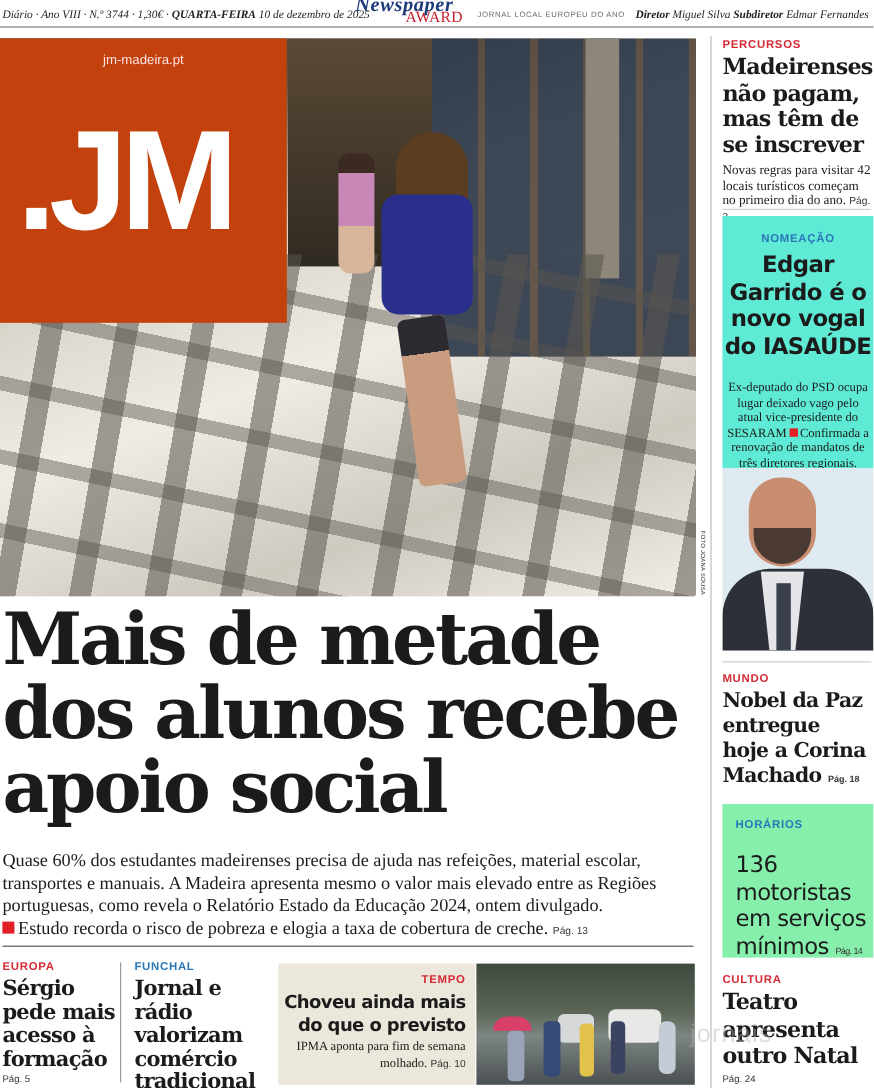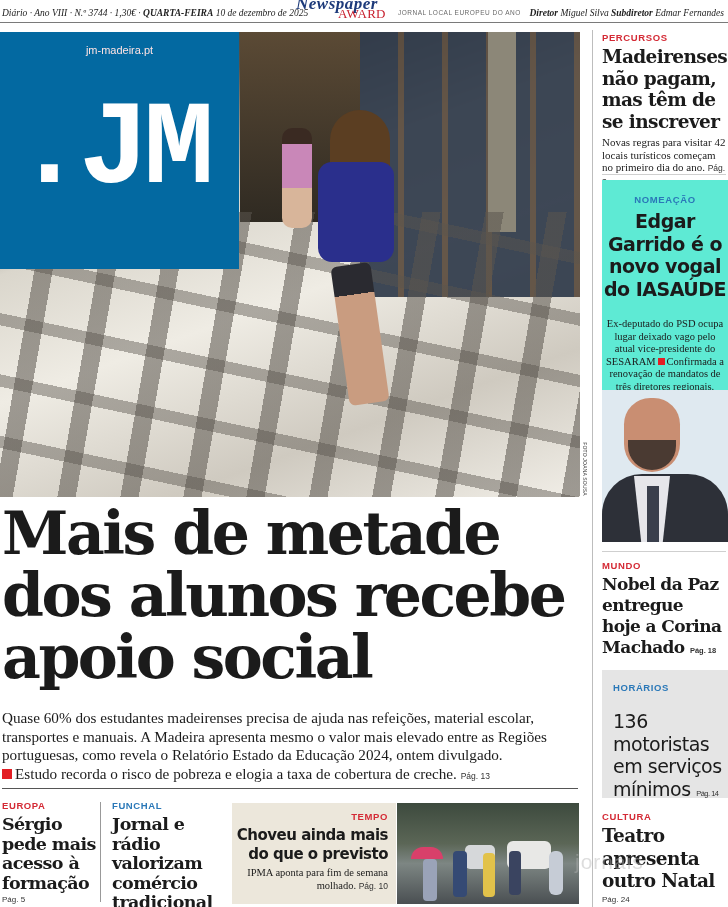--- a/index.html
+++ b/index.html
@@ -29,23 +29,23 @@
           background: repeating-linear-gradient(100deg, transparent 0 44px, rgba(90,85,78,.55) 44px 62px),
                       repeating-linear-gradient(12deg, transparent 0 48px, rgba(90,85,78,.45) 48px 60px); }
   .hero .bag { position: absolute; left: 318px; top: 130px; width: 76px; height: 100px; border-radius: 14px; background: #2a2f8c; }
   .hero .hair { position: absolute; left: 330px; top: 78px; width: 60px; height: 70px; border-radius: 30px 30px 10px 10px; background: #5b3e22; }
   .hero .legs { position: absolute; left: 340px; top: 232px; width: 40px; height: 140px; background: linear-gradient(180deg,#2a2a30 0 30px,#c99c80 30px); border-radius: 6px; transform: rotate(-8deg); }
   .hero .kid2 { position: absolute; left: 282px; top: 96px; width: 30px; height: 100px; background: linear-gradient(180deg,#3a2a22 0 16px,#c987b8 16px 60px,#d8b59a 60px); border-radius: 10px; }
   .credit { position: absolute; left: 582px; top: 440px; width: 8px; height: 60px; }
   .credit span { position: absolute; left: -24px; top: 26px; transform: rotate(90deg); font-family: "Liberation Sans", sans-serif; font-size: 5px; color: #333; white-space: nowrap; letter-spacing: .2px; }
 
   
-  .logo { position: absolute; left: 0; top: 32px; width: 239px; height: 237px; background: #0369a1; }
+  .logo { position: absolute; left: 0; top: 32px; width: 239px; height: 237px; background: #c2410c; }
   .logo .url { position: absolute; left: 0; width: 239px; top: 12px; text-align: center; font-family: "Liberation Sans", sans-serif; font-size: 11px; color: #ffe3e3; }
-  .logo .mark { position: absolute; left: 14px; top: 60px; font-family: Liberation Mono, monospace; font-weight: 700; font-size: 118px; color: #ffffff; letter-spacing: -6px; line-height: 1; }
+  .logo .mark { position: absolute; left: 14px; top: 60px; font-family: Liberation Sans, sans-serif; font-weight: 700; font-size: 118px; color: #ffffff; letter-spacing: -6px; line-height: 1; }
 
   
   .headline { position: absolute; left: 2px; top: 502px; width: 590px; font-family: "DejaVu Serif", serif; font-weight: 700; font-size: 60px; line-height: 62px; letter-spacing: -2.5px; color: #1b1b1b; }
   .lead { position: absolute; left: 2px; top: 709px; width: 586px; font-family: "Liberation Serif", serif; font-size: 15.2px; line-height: 18.6px; color: #1b1b1b; }
   .lead .sq { display: inline-block; width: 10px; height: 10px; background: #e31e24; margin-right: 3px; vertical-align: 0px; }
   .pg { font-family: "Liberation Sans", sans-serif; font-size: 8.5px; color: #333; }
   .main-rule { position: absolute; left: 2px; top: 788px; width: 576px; height: 1px; background: #555; }
 
   
   .kicker { font-family: "Liberation Sans", sans-serif; font-weight: 700; font-size: 9.5px; letter-spacing: .6px; text-transform: uppercase; }
@@ -94,21 +94,21 @@
   .s-portrait .beard { position: absolute; left: 26px; top: 50px; width: 48px; height: 30px; border-radius: 0 0 24px 24px; background: #4a3a32; }
   .s-portrait .suit { position: absolute; left: 0; top: 84px; width: 126px; height: 70px; background: #2d3038; border-radius: 40px 40px 0 0; }
   .s-portrait .shirt { position: absolute; left: 32px; top: 86px; width: 36px; height: 66px; background: #e6e6ea; clip-path: polygon(0 0,100% 0,80% 100%,20% 100%); }
   .s-portrait .tie { position: absolute; left: 45px; top: 96px; width: 12px; height: 56px; background: #3a3f4c; }
 
   .s-rule2 { position: absolute; left: 602px; top: 551px; width: 124px; height: 1px; background: #cfcfcf; }
   .s-mundo { top: 560px; }
   .s-mundo h3 { font-size: 17px; line-height: 21px; margin-top: 3px; }
   .s-mundo .pg { font-size: 7.5px; letter-spacing: 0; }
 
-  .s-horarios { position: absolute; left: 602px; top: 670px; width: 126px; height: 128px; background: #e5e5e5; padding: 12px 0 0 0; }
+  .s-horarios { position: absolute; left: 602px; top: 670px; width: 126px; height: 128px; background: #86efac; padding: 12px 0 0 0; }
   .s-horarios h3 { font-family: "DejaVu Sans", sans-serif; font-weight: 400; font-size: 19px; line-height: 22.5px; letter-spacing: -0.5px; color: #1b1b1b; margin-top: 17px; }
   .s-horarios .pg { font-size: 7.5px; }
 
   .s-cultura { top: 811px; }
   .s-cultura h3 { font-size: 18.5px; line-height: 22.5px; margin-top: 3px; }
   .watermark { position: absolute; left: 575px; top: 850px; font-family: "Liberation Sans", sans-serif; font-size: 21px; color: rgba(180,180,180,0.45); letter-spacing: 1px; pointer-events: none; }
 </style>
 </head>
 <body>
 

